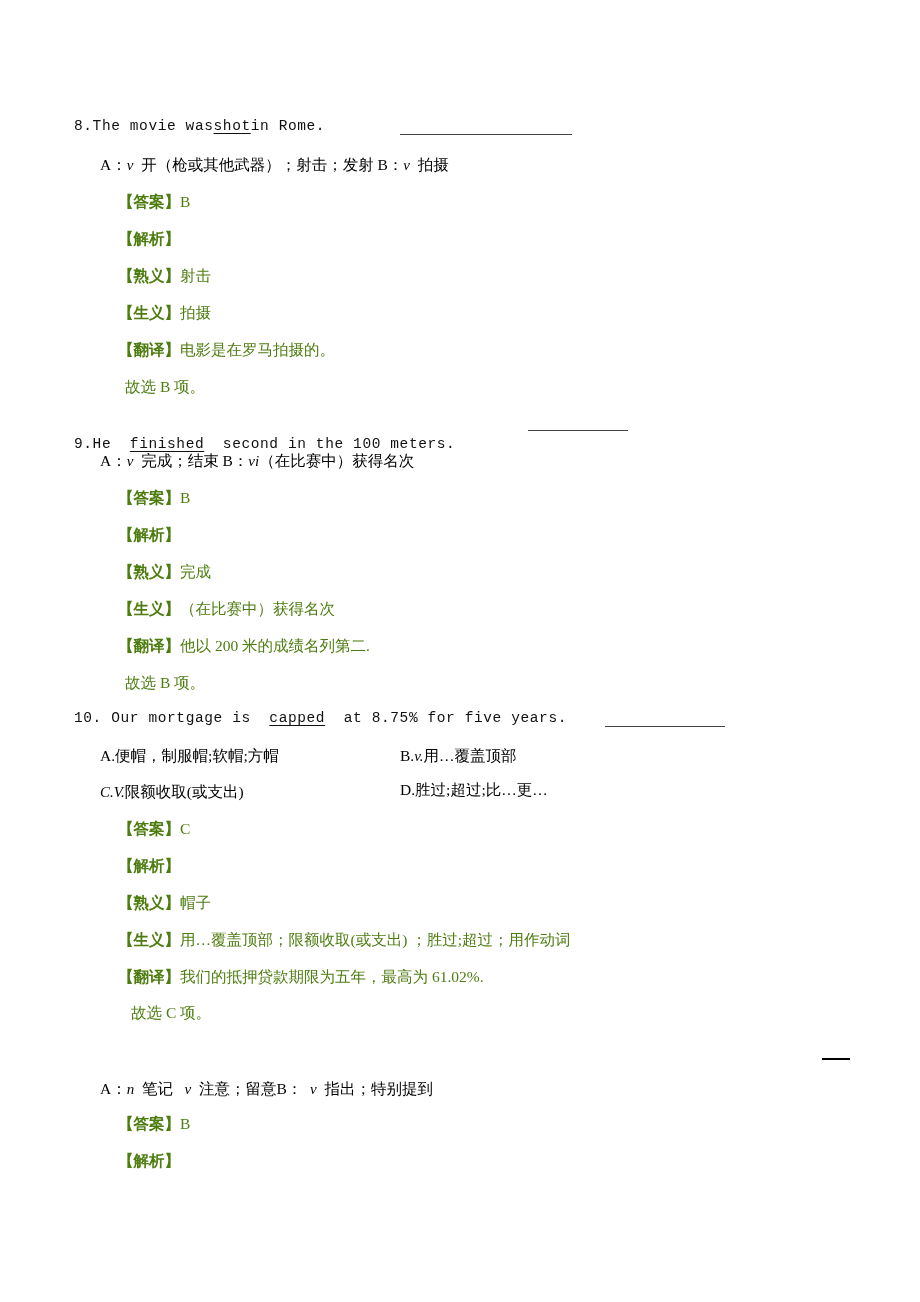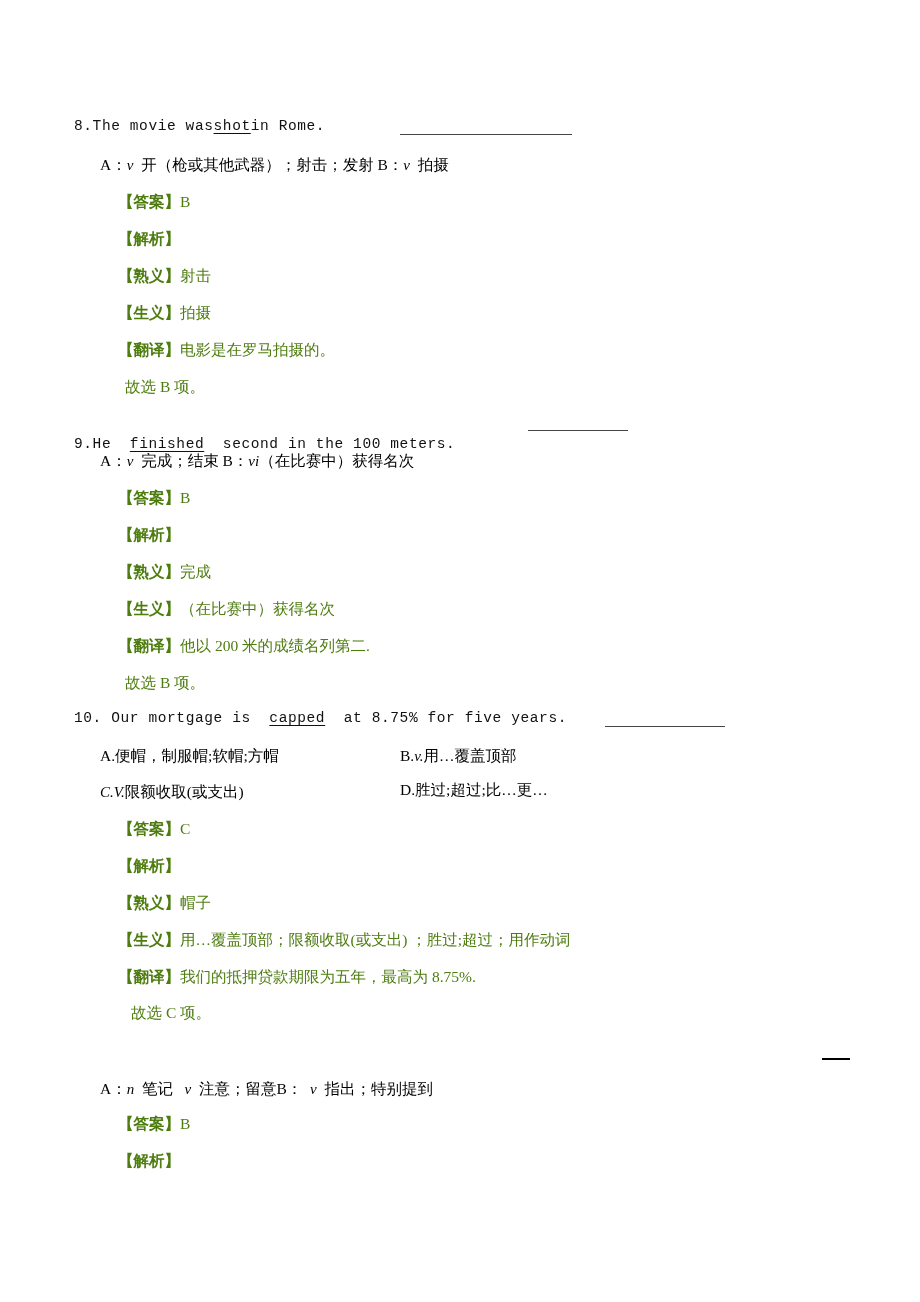--- a/index.html
+++ b/index.html
@@ -118,21 +118,21 @@
   <div class="optline" style="left:100px; top:746px;"><span>A.</span><span>便帽，制服帽;软帽;方帽</span></div>
   <div class="optline" style="left:400px; top:746px;"><span>B.</span><span class="pos">v.</span><span>用…覆盖顶部</span></div>
 
   <div class="optline" style="left:100px; top:782px;"><span class="pos">C.</span><span class="pos">V.</span><span>限额收取(或支出)</span></div>
   <div class="optline" style="left:400px; top:780px;"><span>D.</span><span>胜过;超过;比…更…</span></div>
 
   <div class="ann" style="left:118px; top:819px;"><span>【答案】</span><span class="body num">C</span></div>
   <div class="ann" style="left:118px; top:856px;">【解析】</div>
   <div class="ann" style="left:118px; top:893px;"><span>【熟义】</span><span class="body">帽子</span></div>
   <div class="ann" style="left:118px; top:930px;"><span>【生义】</span><span class="body">用…覆盖顶部；限额收取(或支出) ；胜过;超过；用作动词</span></div>
-  <div class="ann" style="left:118px; top:967px;"><span>【翻译】</span><span class="body">我们的抵押贷款期限为五年，最高为 8.75%.</span></div>
+  <div class="ann" style="left:118px; top:967px;"><span>【翻译】</span><span class="body">我们的抵押贷款期限为五年，最高为 61.02%.</span></div>
   <div class="ann plain" style="left:131px; top:1003px;">故选 C 项。</div>
 
   <div class="blank dark" style="left:822px; top:1058px; width:28px;"></div>
 
   <div class="optline" style="left:100px; top:1079px;">
     <span>A：</span><span class="pos">n</span>&nbsp;&nbsp;<span>笔记</span>&nbsp;&nbsp;&nbsp;<span class="pos">v</span>&nbsp;&nbsp;<span>注意；留意</span><span>B：</span>&nbsp;&nbsp;<span class="pos">v</span>&nbsp;&nbsp;<span>指出；特别提到</span>
   </div>
 
   <div class="ann" style="left:118px; top:1114px;"><span>【答案】</span><span class="body num">B</span></div>
   <div class="ann" style="left:118px; top:1151px;">【解析】</div>

